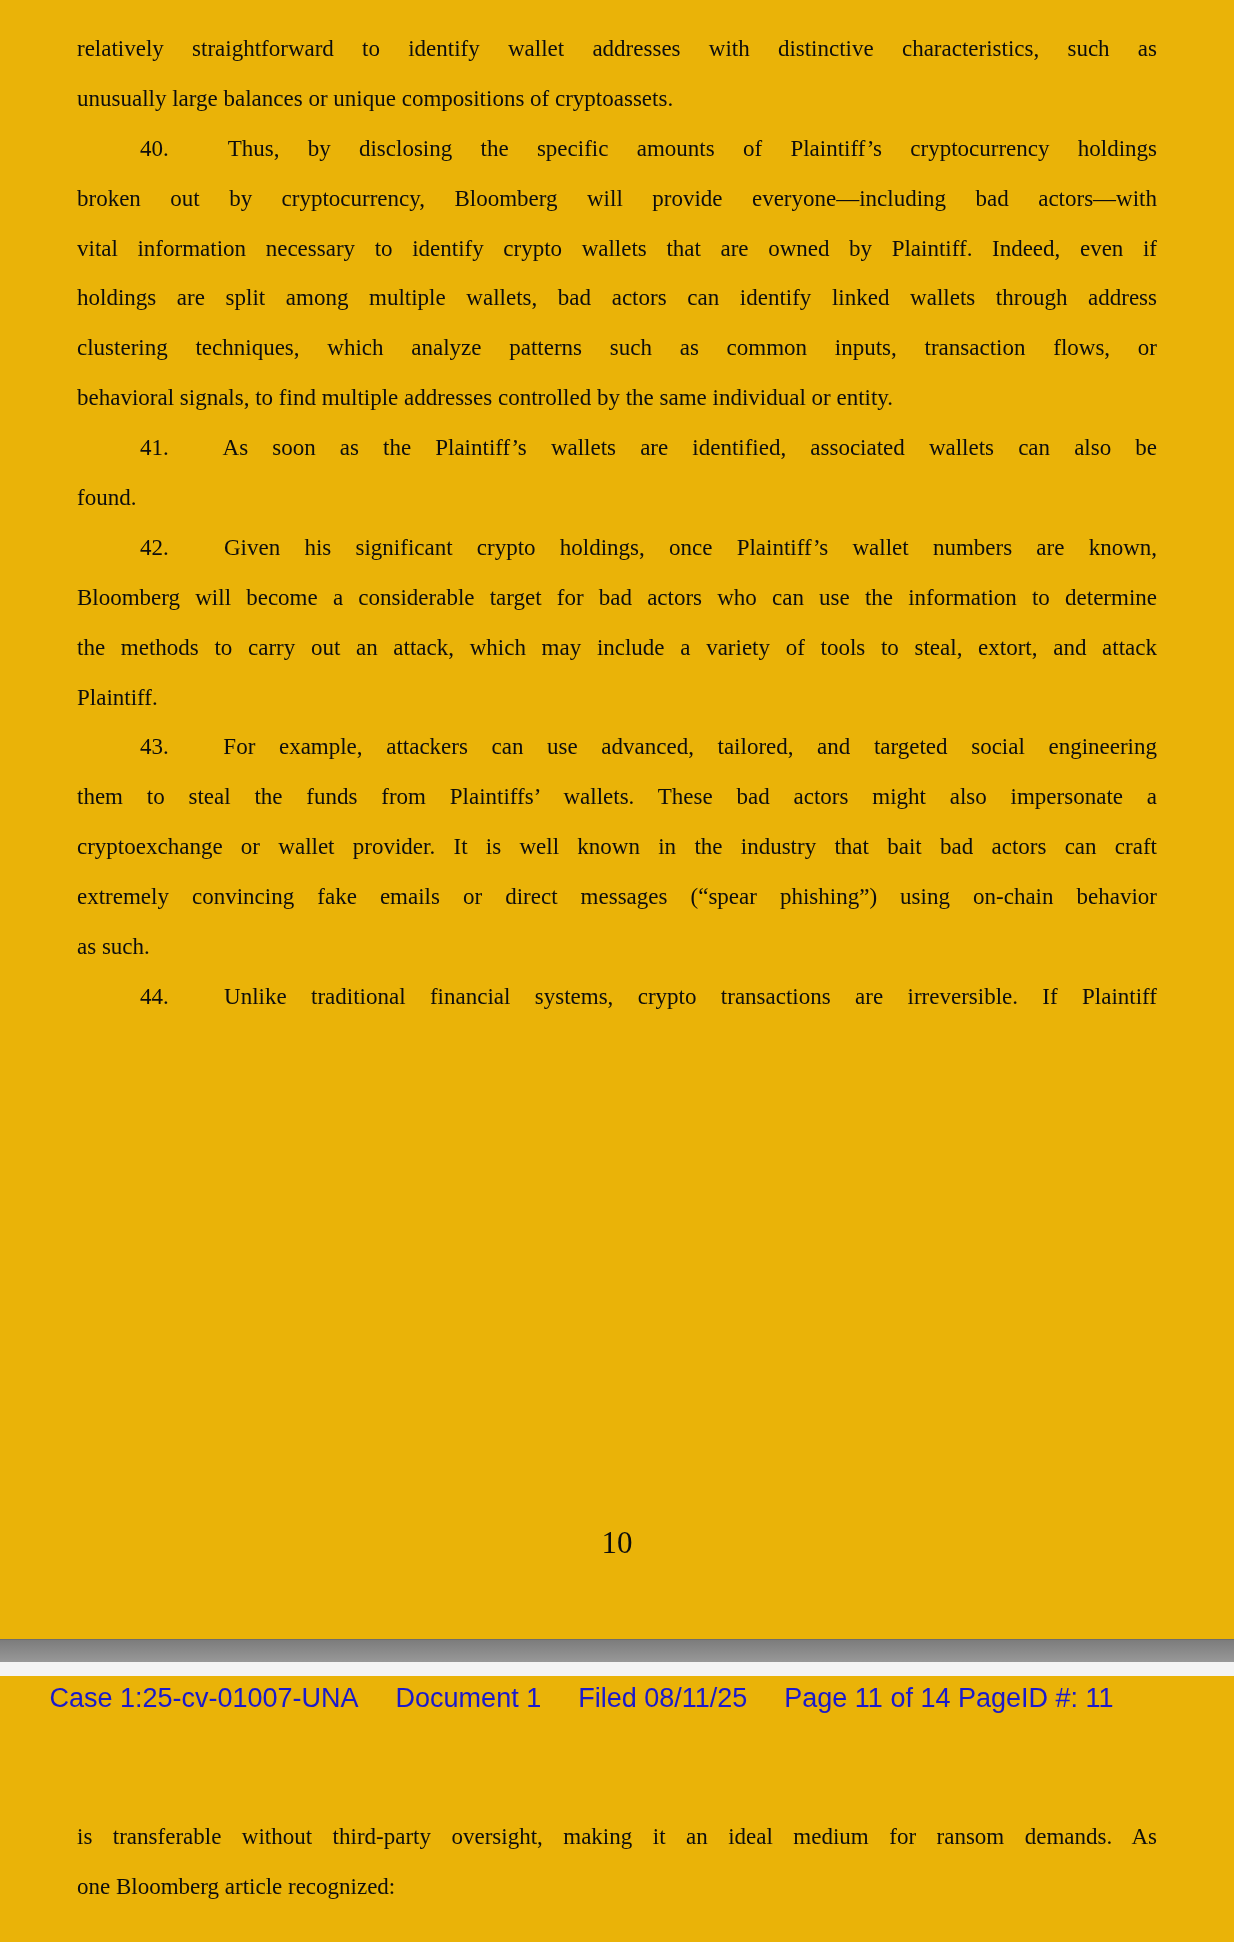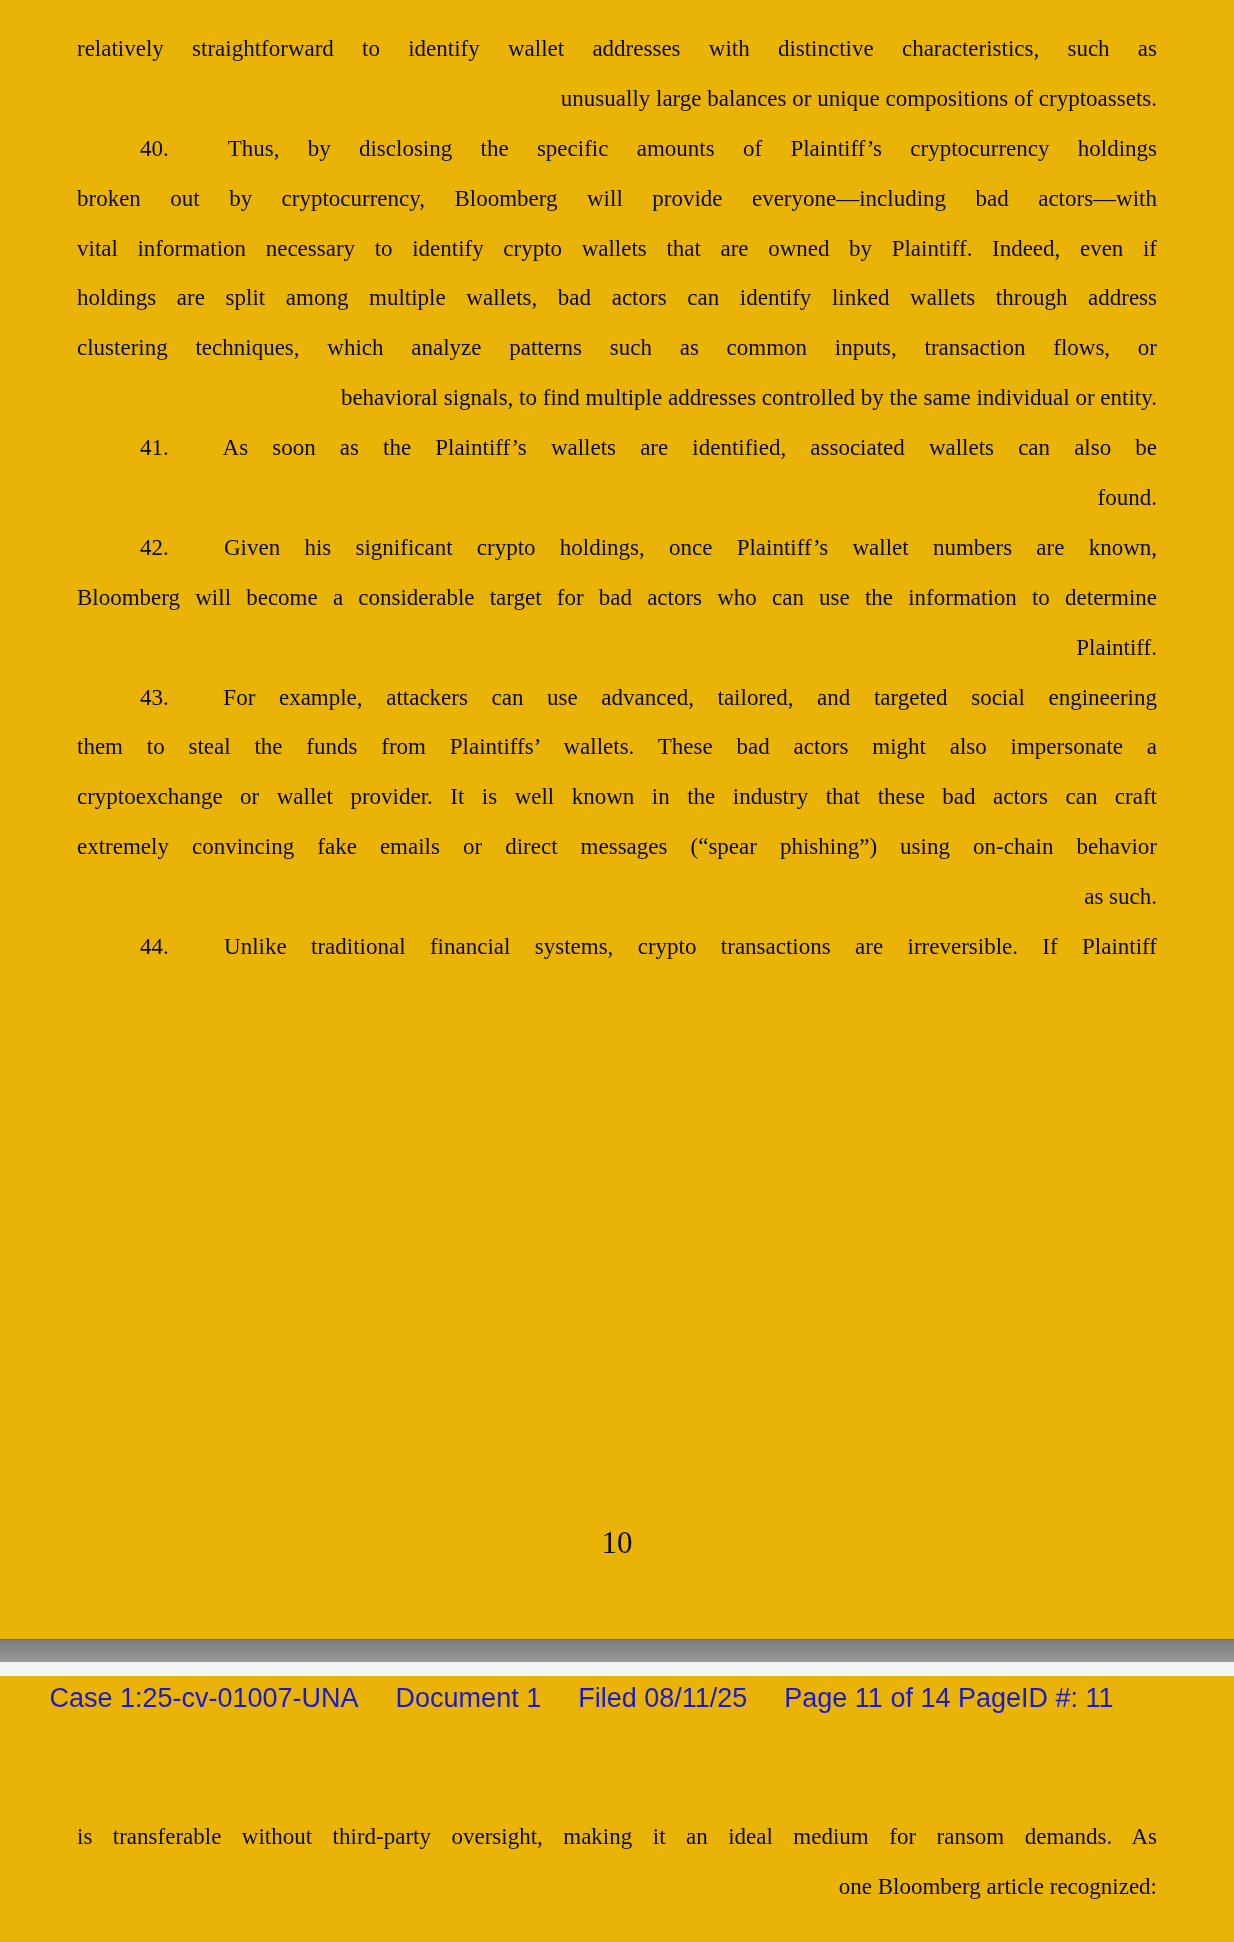--- a/index.html
+++ b/index.html
@@ -22,21 +22,21 @@
     left: 77px;
     width: 1080px;
   }
   #page10-lines { top: 24px; }
   #page11-lines { top: 1812px; }
   .line {
     height: 49.9px;
     line-height: 49.9px;
     font-size: 23px;
     white-space: nowrap;
-    text-align: right;
+    text-align: left;
   }
   .line.justify {
     white-space: normal;
     text-align: justify;
     text-align-last: justify;
   }
   .line.indent {
     text-indent: 63px;
   }
   .ptab {
@@ -97,24 +97,25 @@
       <div class="line justify indent"><span>40.</span><span class="ptab"></span> Thus, by disclosing the specific amounts of Plaintiff’s cryptocurrency holdings</div>
       <div class="line justify">broken out by cryptocurrency, Bloomberg will provide everyone—including bad actors—with</div>
       <div class="line justify">vital information necessary to identify crypto wallets that are owned by Plaintiff.  Indeed, even if</div>
       <div class="line justify">holdings are split among multiple wallets, bad actors can identify linked wallets through address</div>
       <div class="line justify">clustering techniques, which analyze patterns such as common inputs, transaction flows, or</div>
       <div class="line">behavioral signals, to find multiple addresses controlled by the same individual or entity.</div>
       <div class="line justify indent"><span>41.</span><span class="ptab"></span> As soon as the Plaintiff’s wallets are identified, associated wallets can also be</div>
       <div class="line">found.</div>
       <div class="line justify indent"><span>42.</span><span class="ptab"></span> Given his significant crypto holdings, once Plaintiff’s wallet numbers are known,</div>
       <div class="line justify">Bloomberg will become a considerable target for bad actors who can use the information to determine</div>
+      <div class="line justify">the methods to carry out an attack, which may include a variety of tools to steal, extort, and attack</div>
       <div class="line">Plaintiff.</div>
       <div class="line justify indent"><span>43.</span><span class="ptab"></span> For example, attackers can use advanced, tailored, and targeted social engineering</div>
       <div class="line justify">them to steal the funds from Plaintiffs’ wallets.  These bad actors might also impersonate a</div>
-      <div class="line justify">cryptoexchange or wallet provider.  It is well known in the industry that these bad actors can craft</div>
+      <div class="line justify">cryptoexchange or wallet provider.  It is well known in the industry that bait bad actors can craft</div>
       <div class="line justify">extremely convincing fake emails or direct messages (“spear phishing”) using on-chain behavior</div>
       <div class="line">as such.</div>
       <div class="line justify indent"><span>44.</span><span class="ptab"></span> Unlike traditional financial systems, crypto transactions are irreversible.  If Plaintiff</div>
     </div>
 
   <div class="page-number">10</div>
 
   <div class="separator"></div>
   <div class="separator-under"></div>
 

